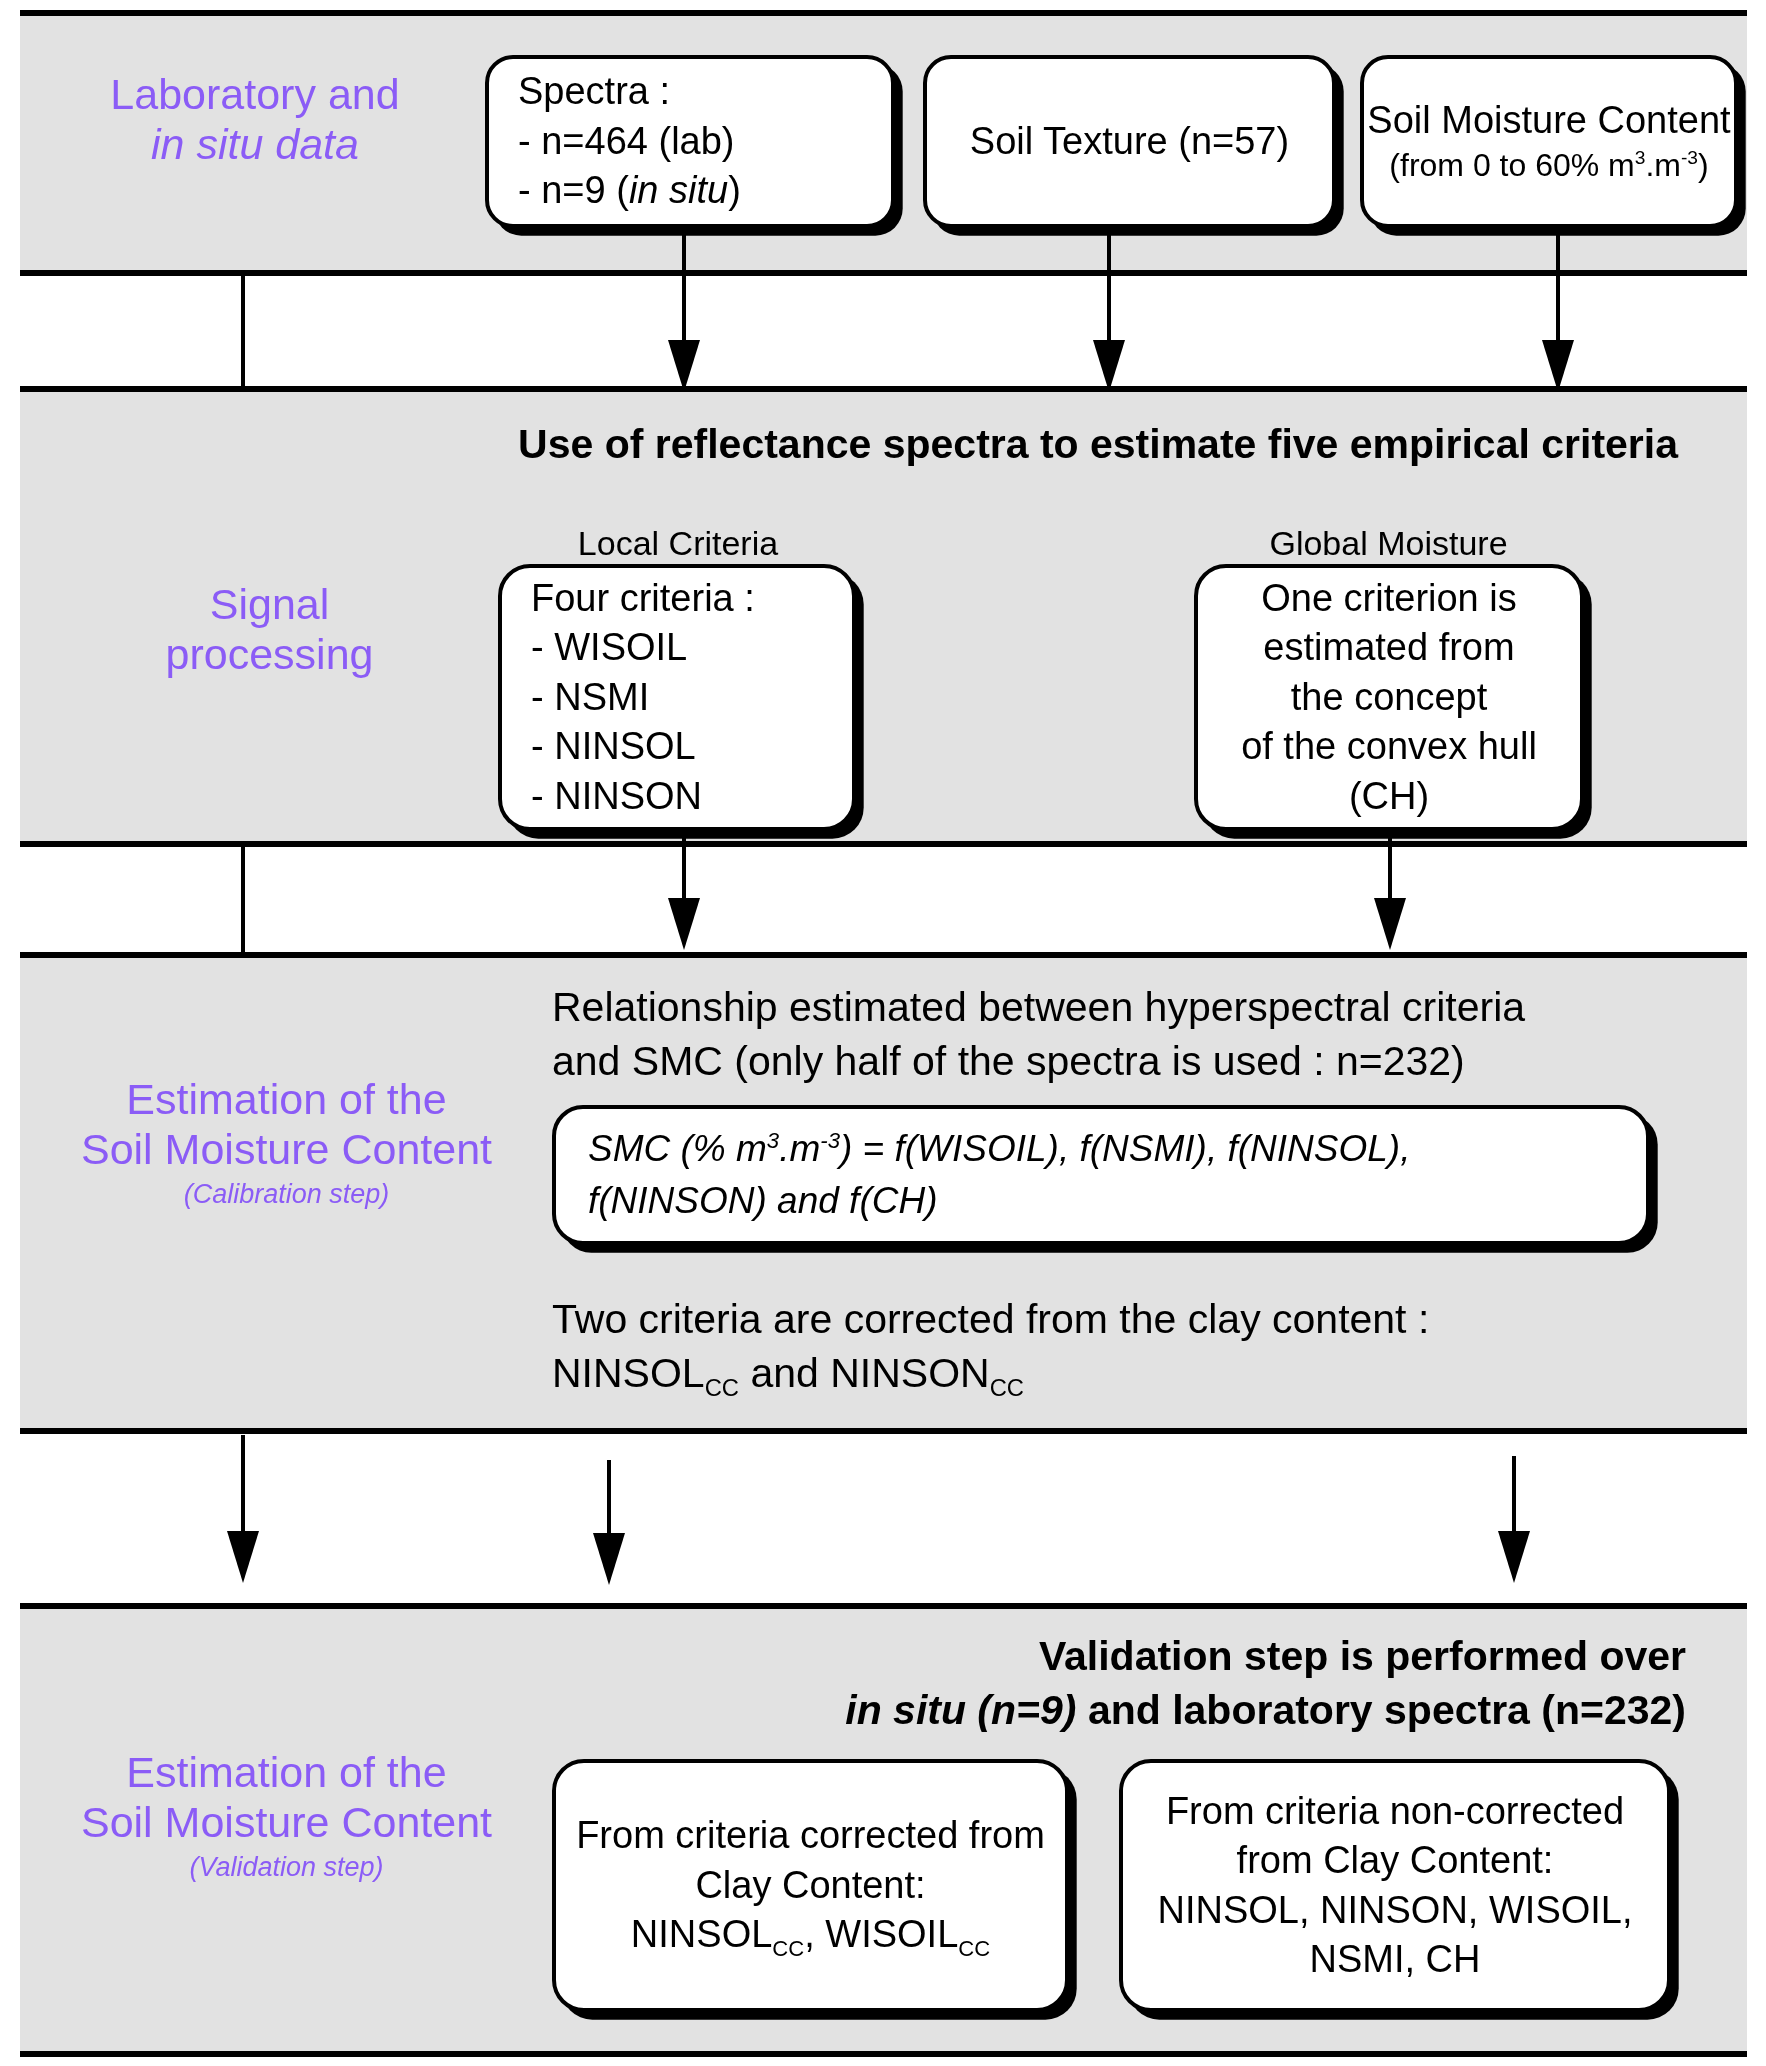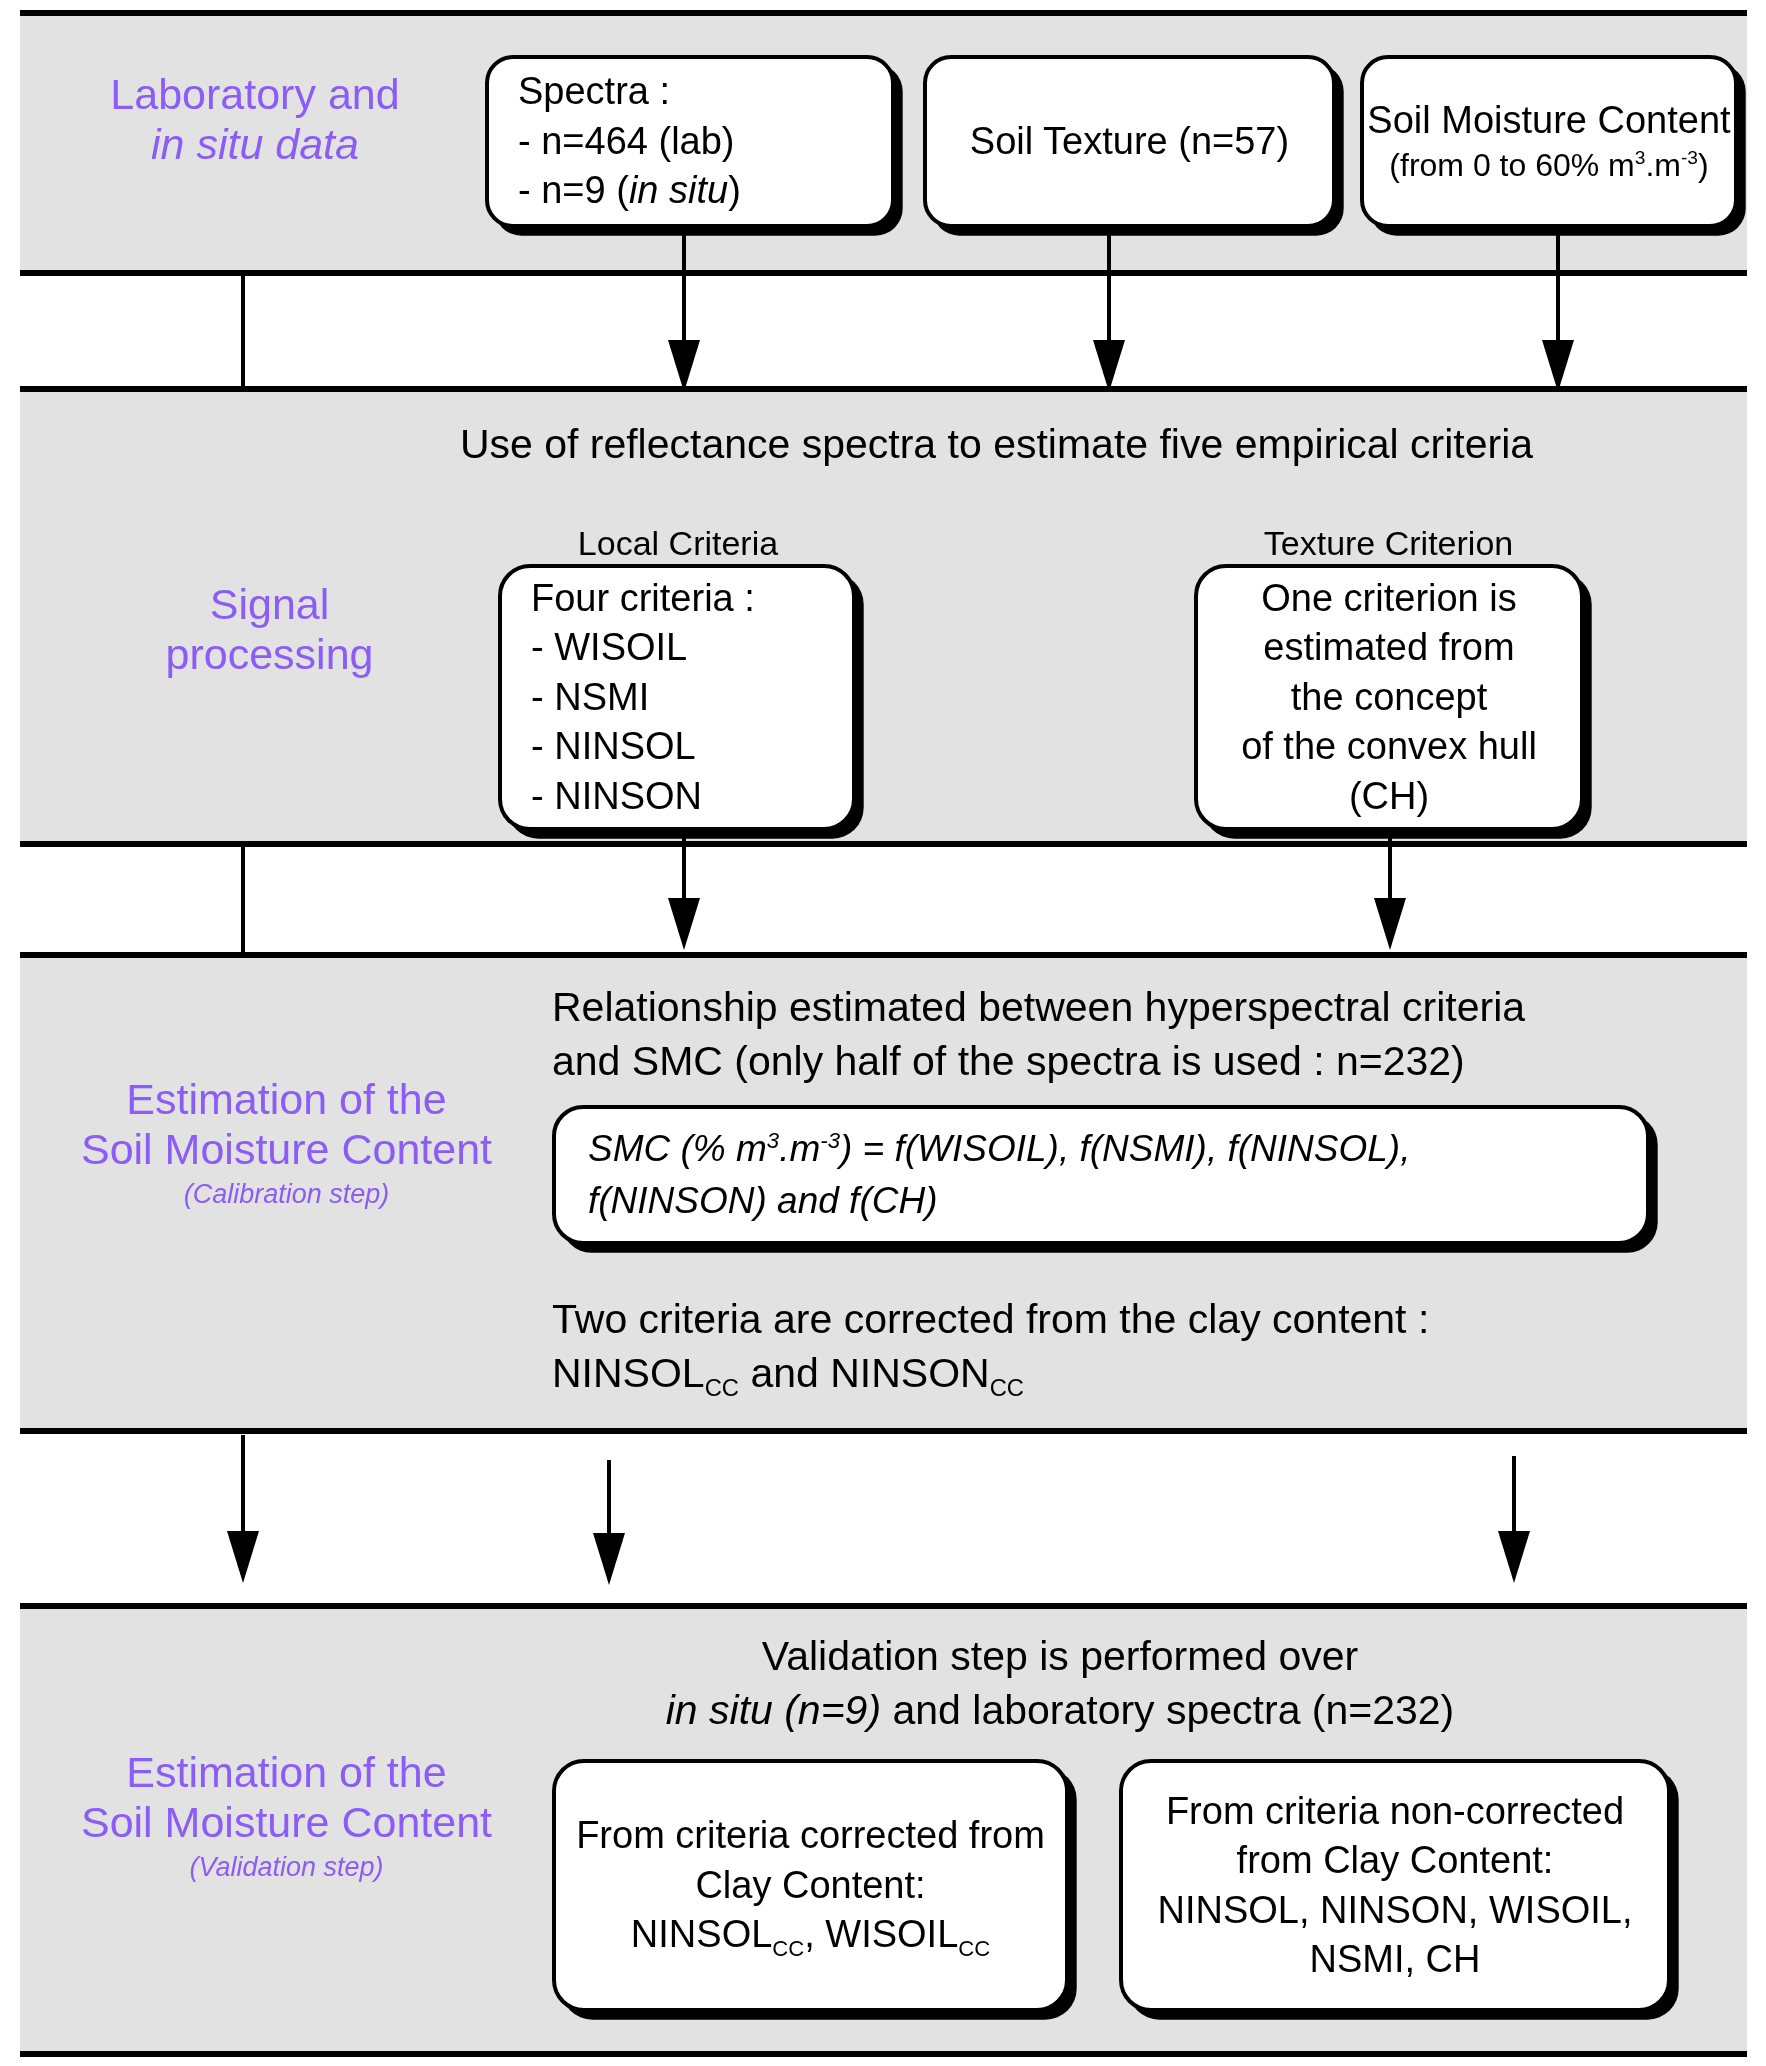--- a/index.html
+++ b/index.html
@@ -66,21 +66,21 @@
   .node.center { text-align: center; align-items: center; }
   .node.left   { text-align: left; padding-left: 29px; }
 
   
   .band-heading {
     position: absolute;
     color: #000;
     font-size: 41px;
     line-height: 1.32;
   }
-  .band-heading.center { text-align: center; }
+  .band-heading.center { text-align: right; font-weight: bold; }
 
   .mini-label {
     position: absolute;
     color: #000;
     font-size: 34px;
     text-align: center;
   }
 
   
   .formula {
@@ -152,21 +152,21 @@
 
   <div class="band-heading center" style="left:315px; top:417px; width:1363px;">Use of reflectance spectra to estimate five empirical criteria</div>
 
   <div class="stage-label" style="left:84px; top:580px; width:371px;">
     <span>Signal</span><br>
     <span>processing</span>
   </div>
 
   <div class="mini-label" style="left:496px; top:524px; width:364px;">Local Criteria</div>
 
-  <div class="mini-label" style="left:1192px; top:524px; width:393px;">Texture Criterion</div>
+  <div class="mini-label" style="left:1192px; top:524px; width:393px;">Global Moisture</div>
 
   <div class="node left" style="left:498px; top:564px; width:358px; height:267px;">
     <span class="line">Four criteria :</span>
     <span class="line">- WISOIL</span>
     <span class="line">- NSMI</span>
     <span class="line">- NINSOL</span>
     <span class="line">- NINSON</span>
   </div>
 
   <div class="node center" style="left:1194px; top:564px; width:390px; height:267px;">

